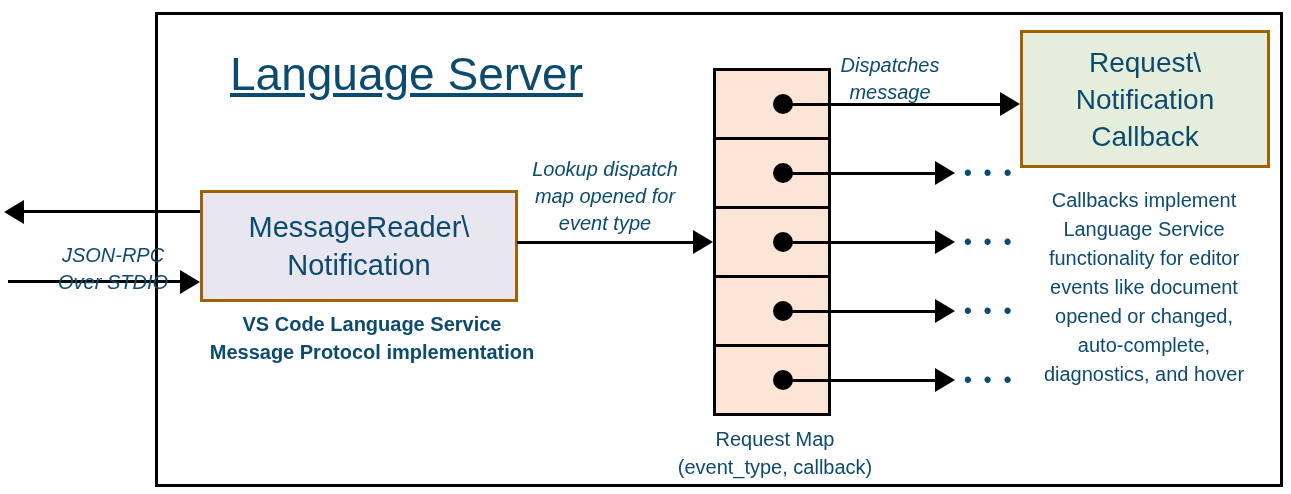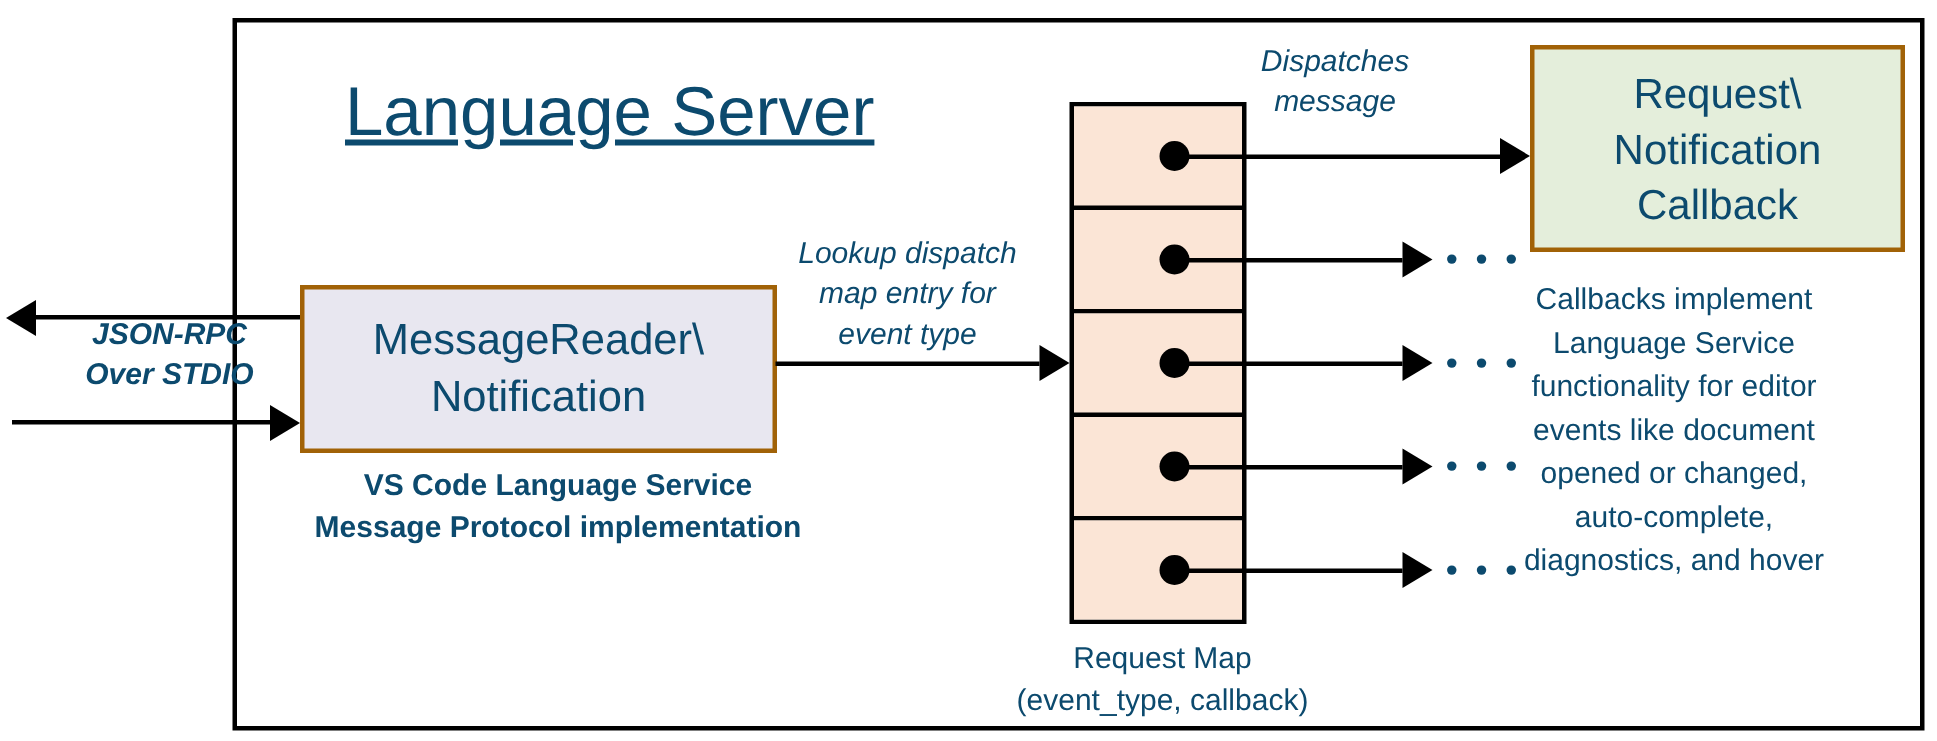--- a/index.html
+++ b/index.html
@@ -50,34 +50,34 @@
   <div class="abs outer-box"></div>
 
   <div class="abs title">Language Server</div>
 
   <div class="abs hline" style="left:22px;top:210px;width:178px;"></div>
   <div class="abs ah-left" style="left:4px;top:200px;"></div>
 
   <div class="abs hline" style="left:8px;top:280px;width:172px;"></div>
   <div class="abs ah-right" style="left:180px;top:270px;"></div>
 
-  <div class="abs italic-label ml" style="left:28px;top:210px;width:170px;font-weight:bold;">JSON-RPC
+  <div class="abs italic-label ml" style="left:28px;top:242px;width:170px;">JSON-RPC
 Over STDIO</div>
 
   <div class="abs node reader-box ml" style="background: rgb(232, 231, 240);">MessageReader\
 Notification</div>
 
   <div class="abs caption ml" style="left:172px;top:310px;width:400px;font-weight:bold;">VS Code Language Service
 Message Protocol implementation</div>
 
   <div class="abs hline" style="left:517px;top:241px;width:176px;"></div>
   <div class="abs ah-right" style="left:693px;top:230px;"></div>
 
   <div class="abs italic-label ml" style="left:505px;top:156px;width:200px;">Lookup dispatch
-map entry for
+map opened for
 event type</div>
 
   <div class="abs dispatch-map">
     <div class="dm-cell" style="background: rgb(251, 229, 214);">
       <span class="dm-dot"></span>
     </div>
     <div class="dm-cell" style="background: rgb(251, 229, 214);">
       <span class="dm-dot"></span>
     </div>
     <div class="dm-cell" style="background: rgb(251, 229, 214);">
@@ -90,21 +90,21 @@
       <span class="dm-dot"></span>
     </div>
   </div>
 
   <div class="abs caption ml" style="left:655px;top:425px;width:240px;">Request Map
 (event_type, callback)</div>
 
   <div class="abs hline" style="left:785px;top:103px;width:215px;"></div>
   <div class="abs ah-right" style="left:1000px;top:92px;"></div>
 
-  <div class="abs italic-label ml" style="left:820px;top:28px;width:140px;">Dispatches
+  <div class="abs italic-label ml" style="left:820px;top:52px;width:140px;">Dispatches
 message</div>
 
   <div class="abs hline" style="left:785px;top:172px;width:150px;"></div>
   <div class="abs ah-right" style="left:935px;top:161px;"></div>
   <div class="abs ellipsis" style="left:964px;top:161px;">• • •</div>
 
   <div class="abs hline" style="left:785px;top:241px;width:150px;"></div>
   <div class="abs ah-right" style="left:935px;top:230px;"></div>
   <div class="abs ellipsis" style="left:964px;top:230px;">• • •</div>
 
@@ -113,21 +113,21 @@
   <div class="abs ellipsis" style="left:964px;top:299px;">• • •</div>
 
   <div class="abs hline" style="left:785px;top:379px;width:150px;"></div>
   <div class="abs ah-right" style="left:935px;top:368px;"></div>
   <div class="abs ellipsis" style="left:964px;top:368px;">• • •</div>
 
   <div class="abs node callback-box ml" style="background: rgb(228, 238, 219);">Request\
 Notification
 Callback</div>
 
-  <div class="abs note ml" style="left:980px;top:186px;width:272px;">Callbacks implement
+  <div class="abs note ml" style="left:1008px;top:186px;width:272px;">Callbacks implement
 Language Service
 functionality for editor
 events like document
 opened or changed,
 auto-complete,
 diagnostics, and hover</div>
 
 </div>
 
 </body></html>

